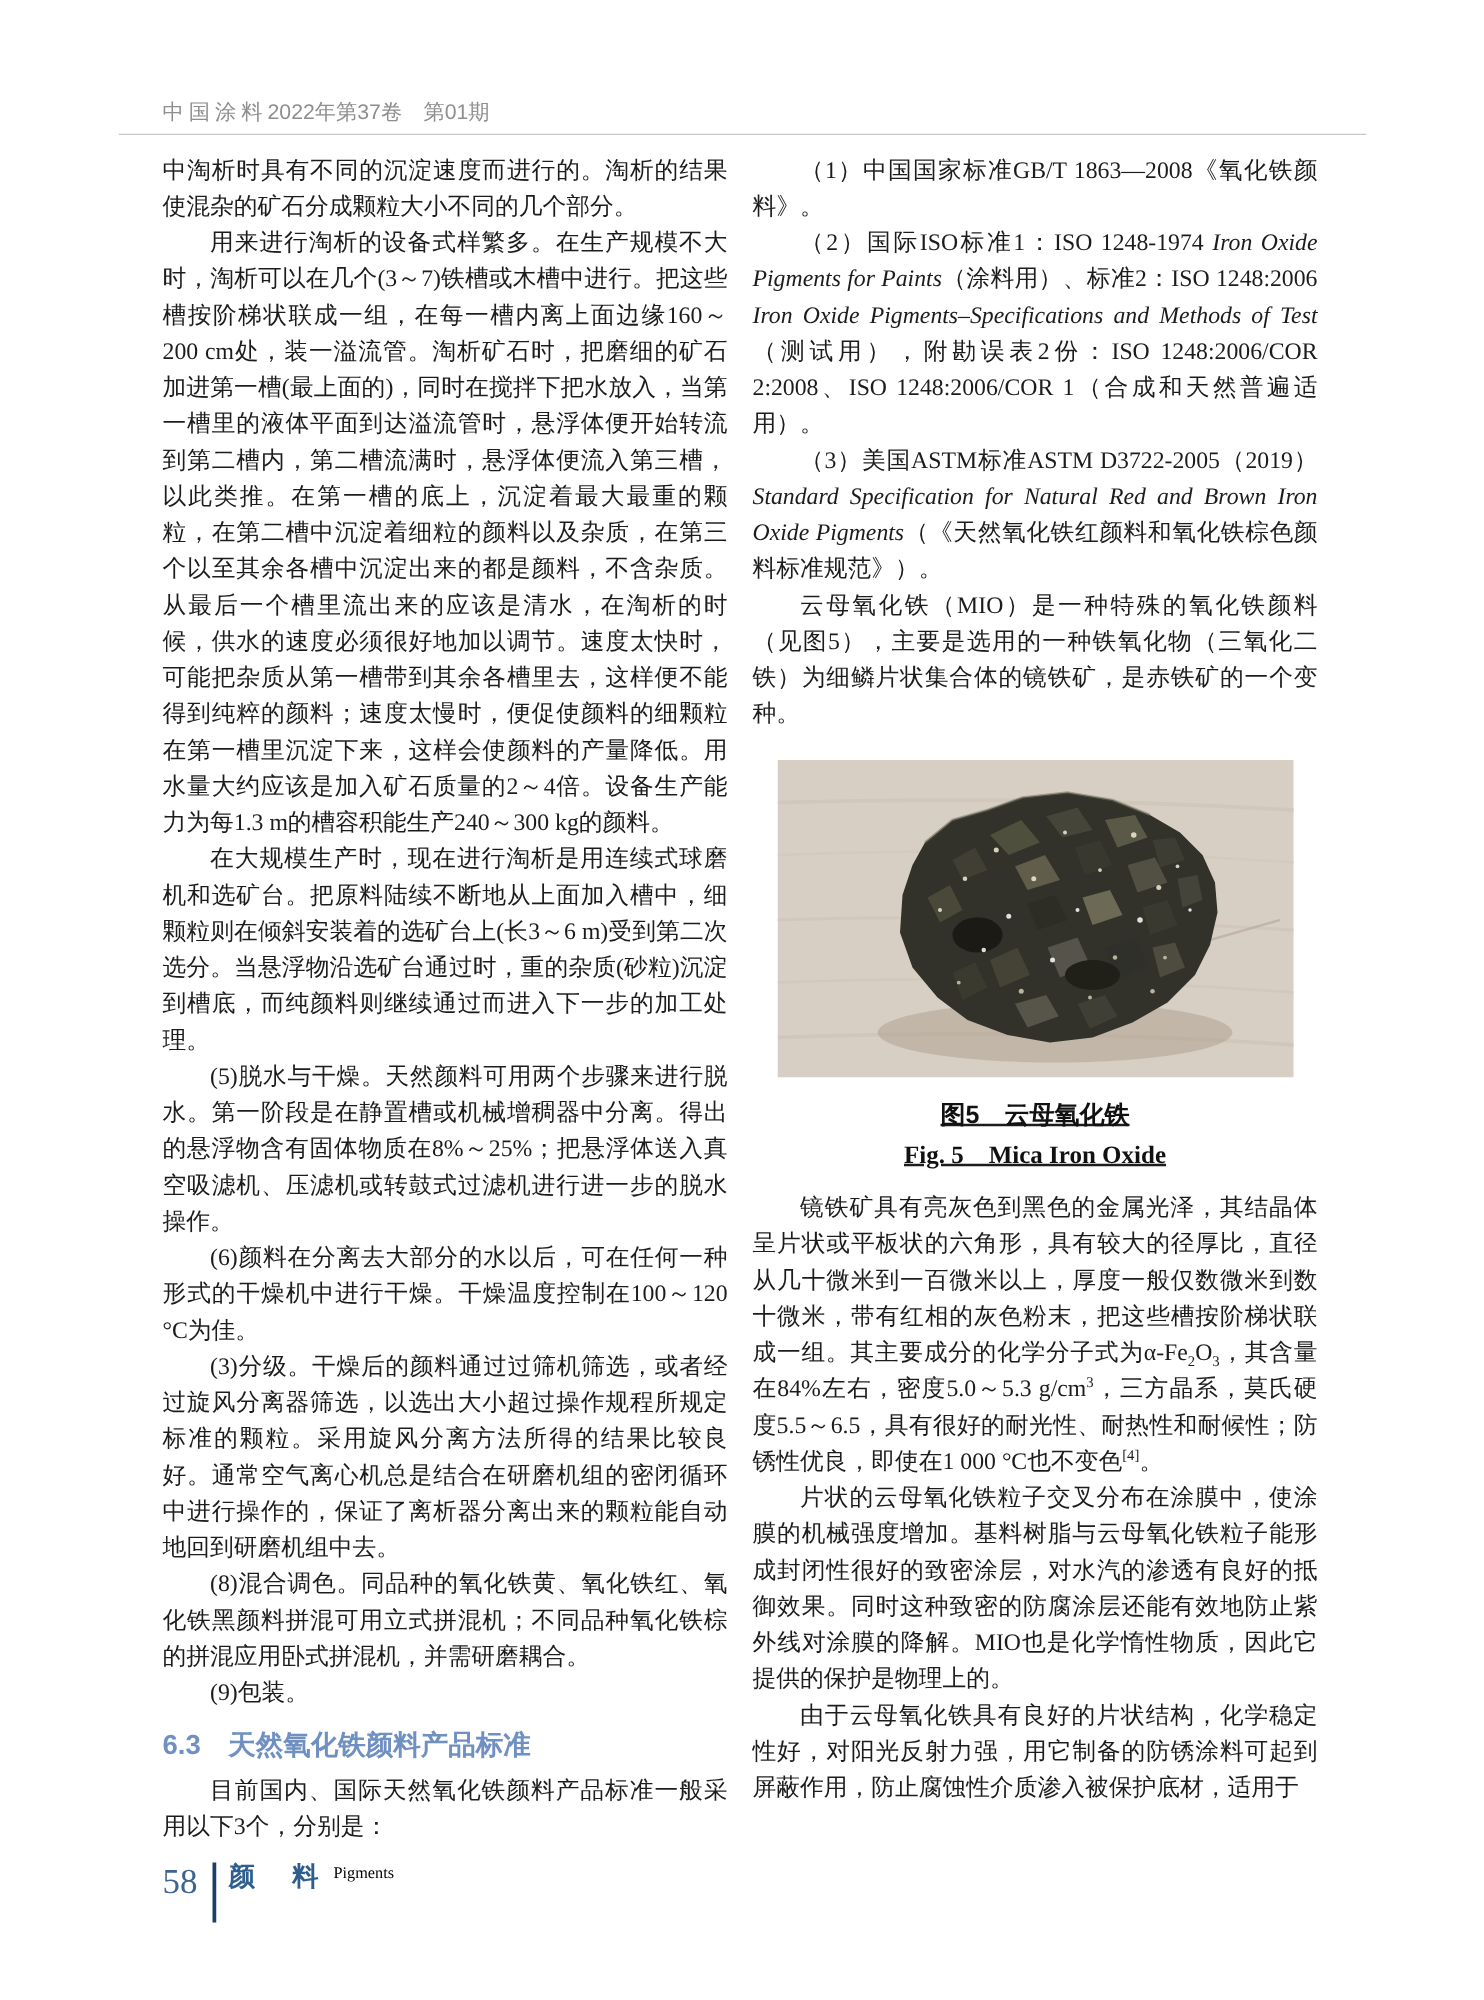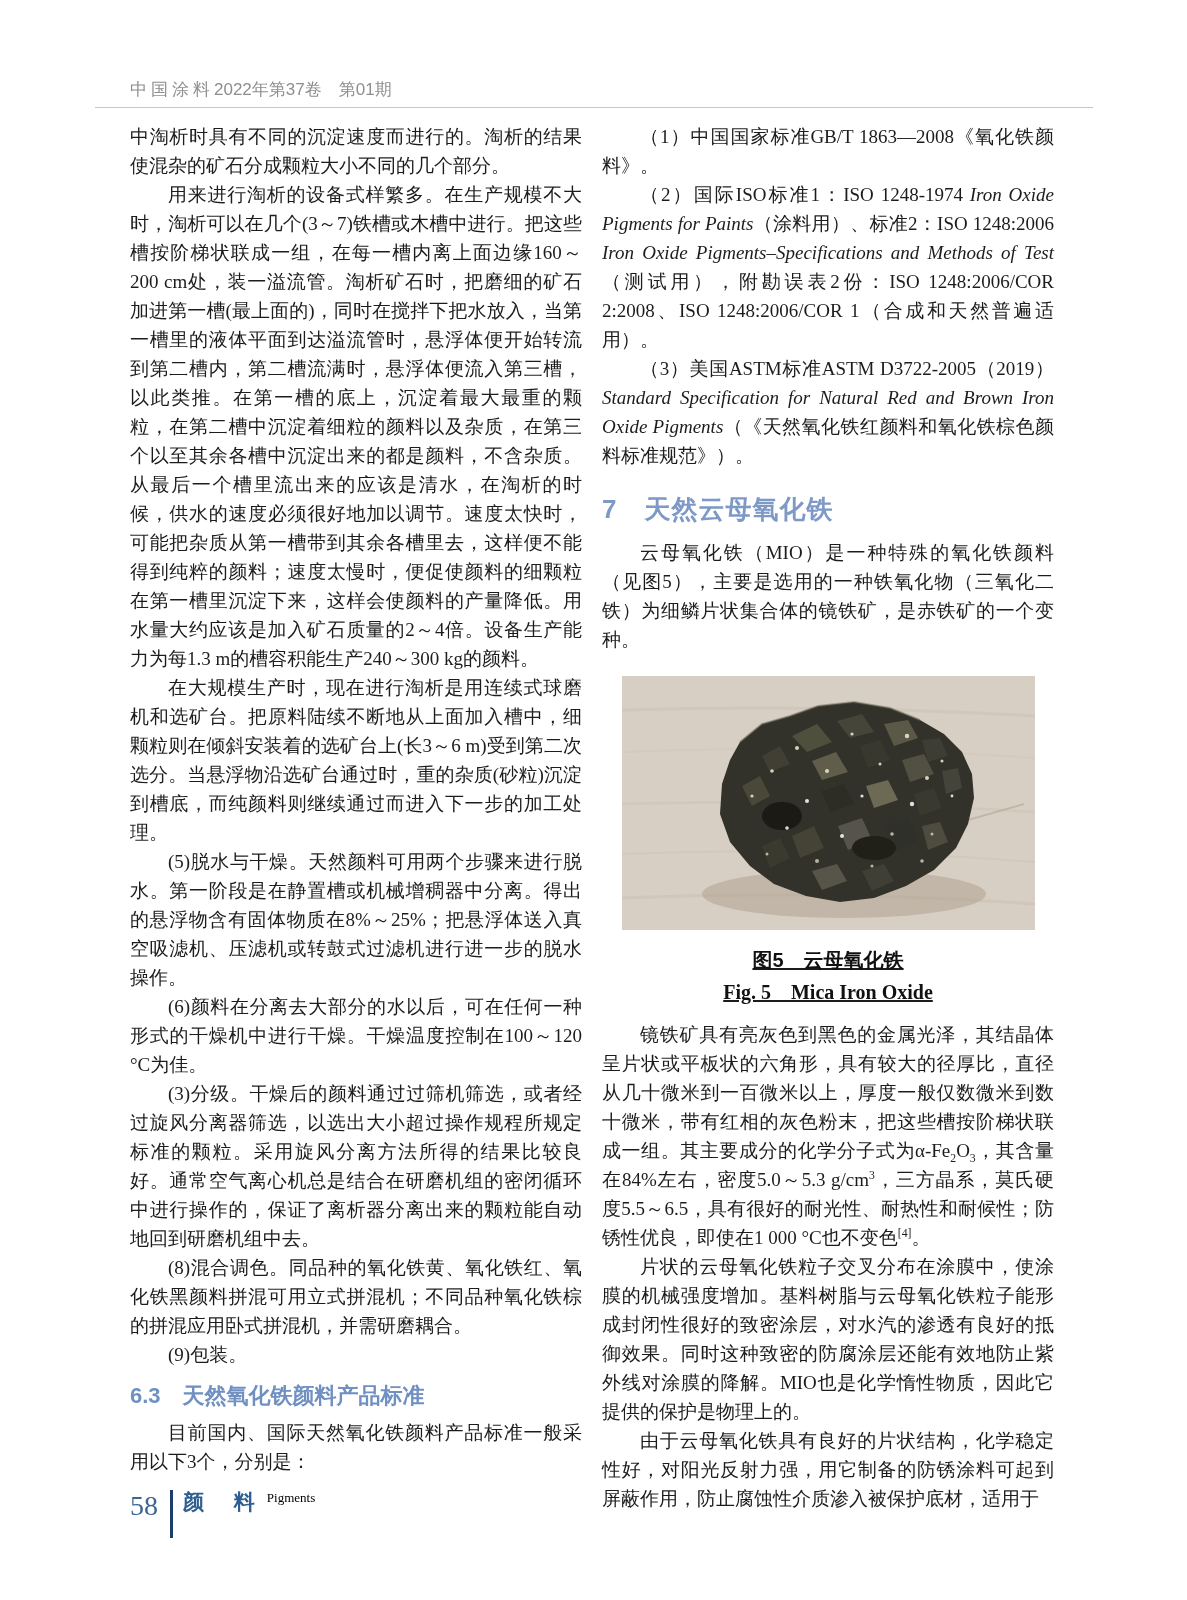--- a/index.html
+++ b/index.html
@@ -75,21 +75,20 @@
         <p class="indent"><span>(3)分级。干燥后的颜料通过过筛机筛选，或者经过旋风分离器筛选，以选出大小超过操作规程所规定标准的颗粒。采用旋风分离方法所得的结果比较良好。通常空气离心机总是结合在研磨机组的密闭循环中进行操作的，保证了离析器分离出来的颗粒能自动地回到研磨机组中去。</span></p>
         <p class="indent"><span>(8)混合调色。同品种的氧化铁黄、氧化铁红、氧化铁黑颜料拼混可用立式拼混机；不同品种氧化铁棕的拼混应用卧式拼混机，并需研磨耦合。</span></p>
         <p class="indent"><span>(9)包装。</span></p>
         <h2 class="h-sub"><span>6.3　天然氧化铁颜料产品标准</span></h2>
         <p class="indent"><span>目前国内、国际天然氧化铁颜料产品标准一般采用以下3个，分别是：</span></p>
       </section>
     <section class="col">
         <p class="indent"><span>（1）中国国家标准GB/T 1863—2008《氧化铁颜料》。</span></p>
         <p class="indent"><span>（2）国际ISO标准1：ISO 1248-1974 </span><span class="i">Iron Oxide Pigments for Paints</span><span>（涂料用）、标准2：ISO 1248:2006 </span><span class="i">Iron Oxide Pigments–Specifications and Methods of Test</span><span>（测试用），附勘误表2份：ISO 1248:2006/COR 2:2008、ISO 1248:2006/COR 1（合成和天然普遍适用）。</span></p>
         <p class="indent"><span>（3）美国ASTM标准ASTM D3722-2005（2019）</span><span class="i">Standard Specification for Natural Red and Brown Iron Oxide Pigments</span><span>（《天然氧化铁红颜料和氧化铁棕色颜料标准规范》）。</span></p>
-        <h2 class="h-main"><span>7　天然云母氧化铁</span></h2>
         <p class="indent"><span>云母氧化铁（MIO）是一种特殊的氧化铁颜料（见图5），主要是选用的一种铁氧化物（三氧化二铁）为细鳞片状集合体的镜铁矿，是赤铁矿的一个变种。</span></p>
   <figure class="fig">
     <svg width="413" height="254" viewBox="0 0 413 254">
       <rect width="413" height="254" fill="#d8cfc4"></rect>
       <path d="M0 34 Q200 28 413 40" stroke="#cabfb0" fill="none" stroke-width="3" opacity="0.5"></path>
       <path d="M0 76 Q220 68 413 82" stroke="#cfc5b7" stroke-width="2" fill="none" opacity="0.5"></path>
       <path d="M0 128 Q180 122 413 136" stroke="#c8bcac" stroke-width="2.5" fill="none" opacity="0.4"></path>
       <path d="M0 178 Q200 170 413 186" stroke="#cdc2b3" stroke-width="2" fill="none" opacity="0.5"></path>
       <path d="M0 222 Q220 214 413 228" stroke="#c6baa9" stroke-width="3" fill="none" opacity="0.4"></path>
       <path d="M318 152 L402 128" stroke="#b5a796" stroke-width="2" opacity="0.6"></path>

